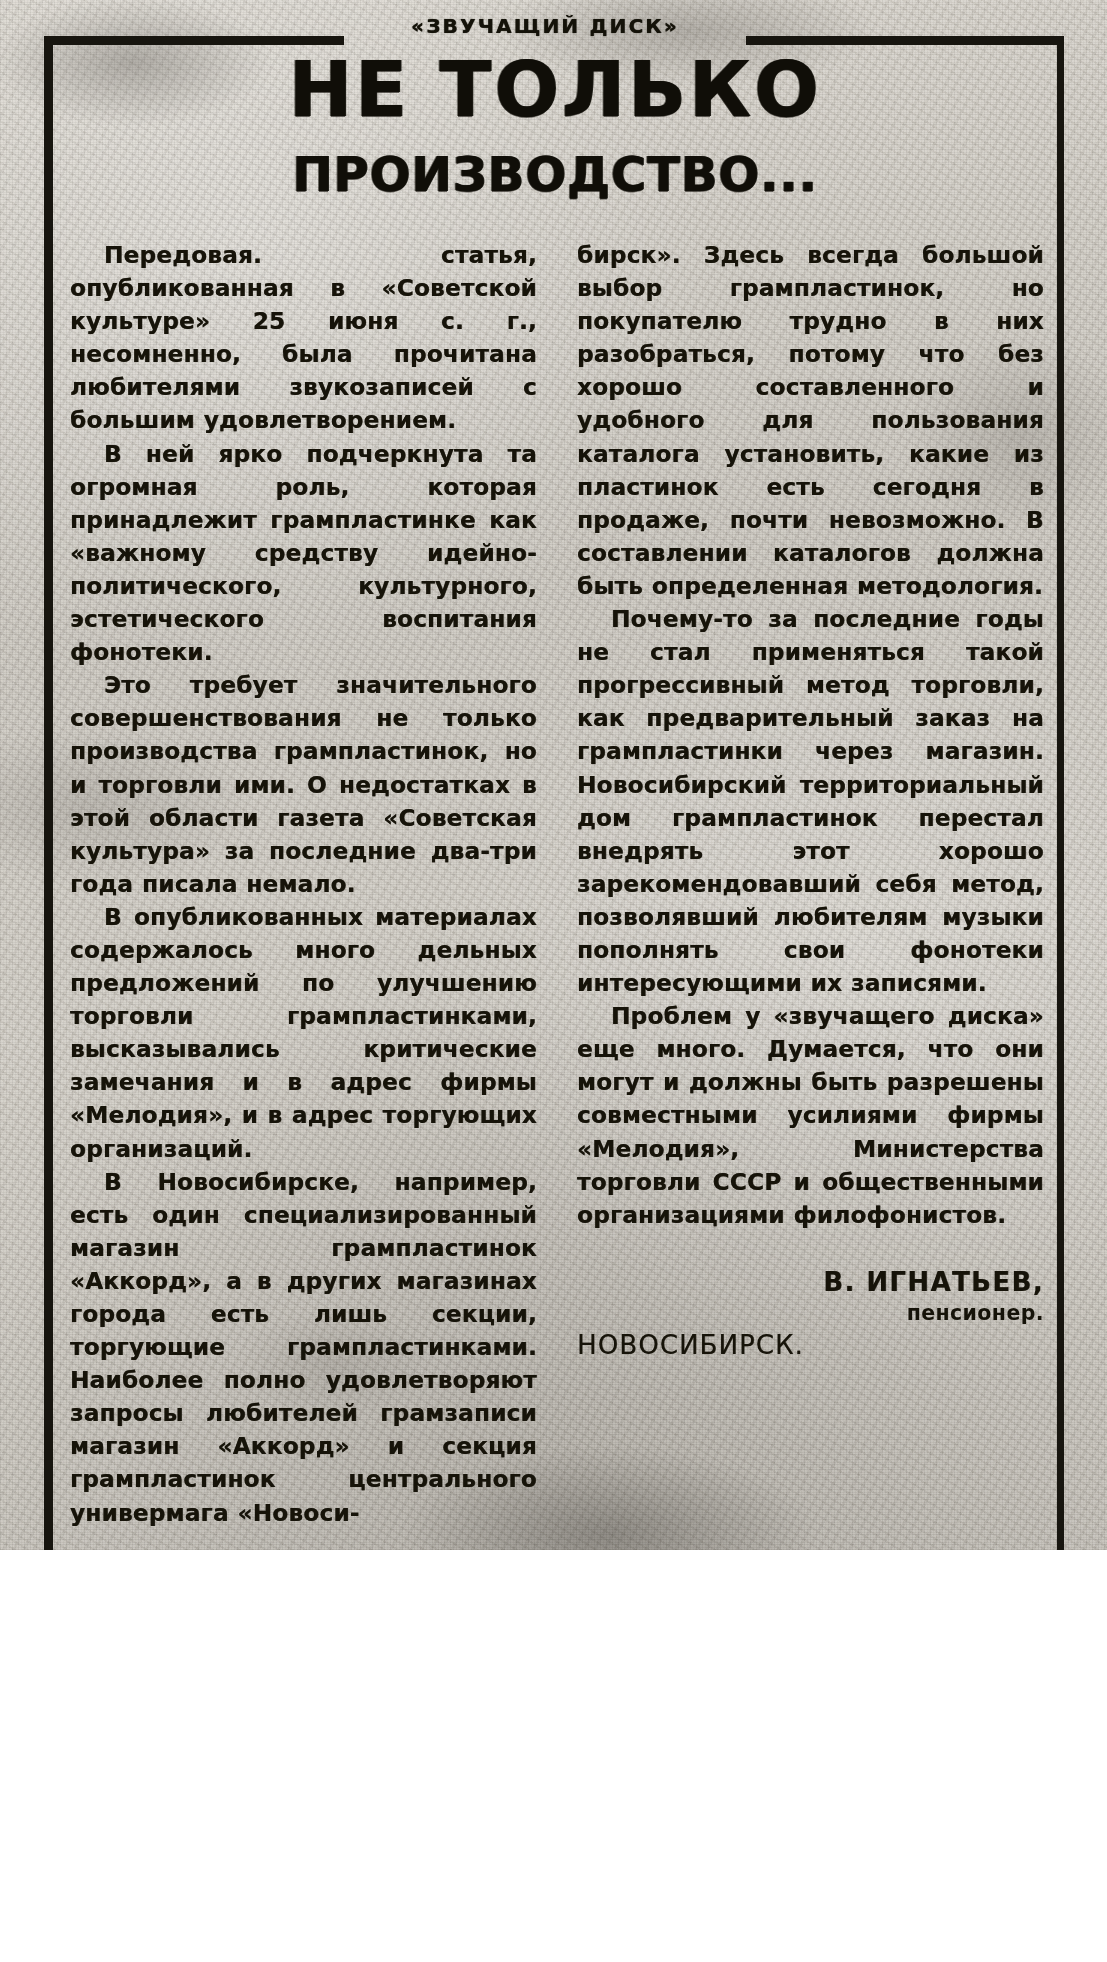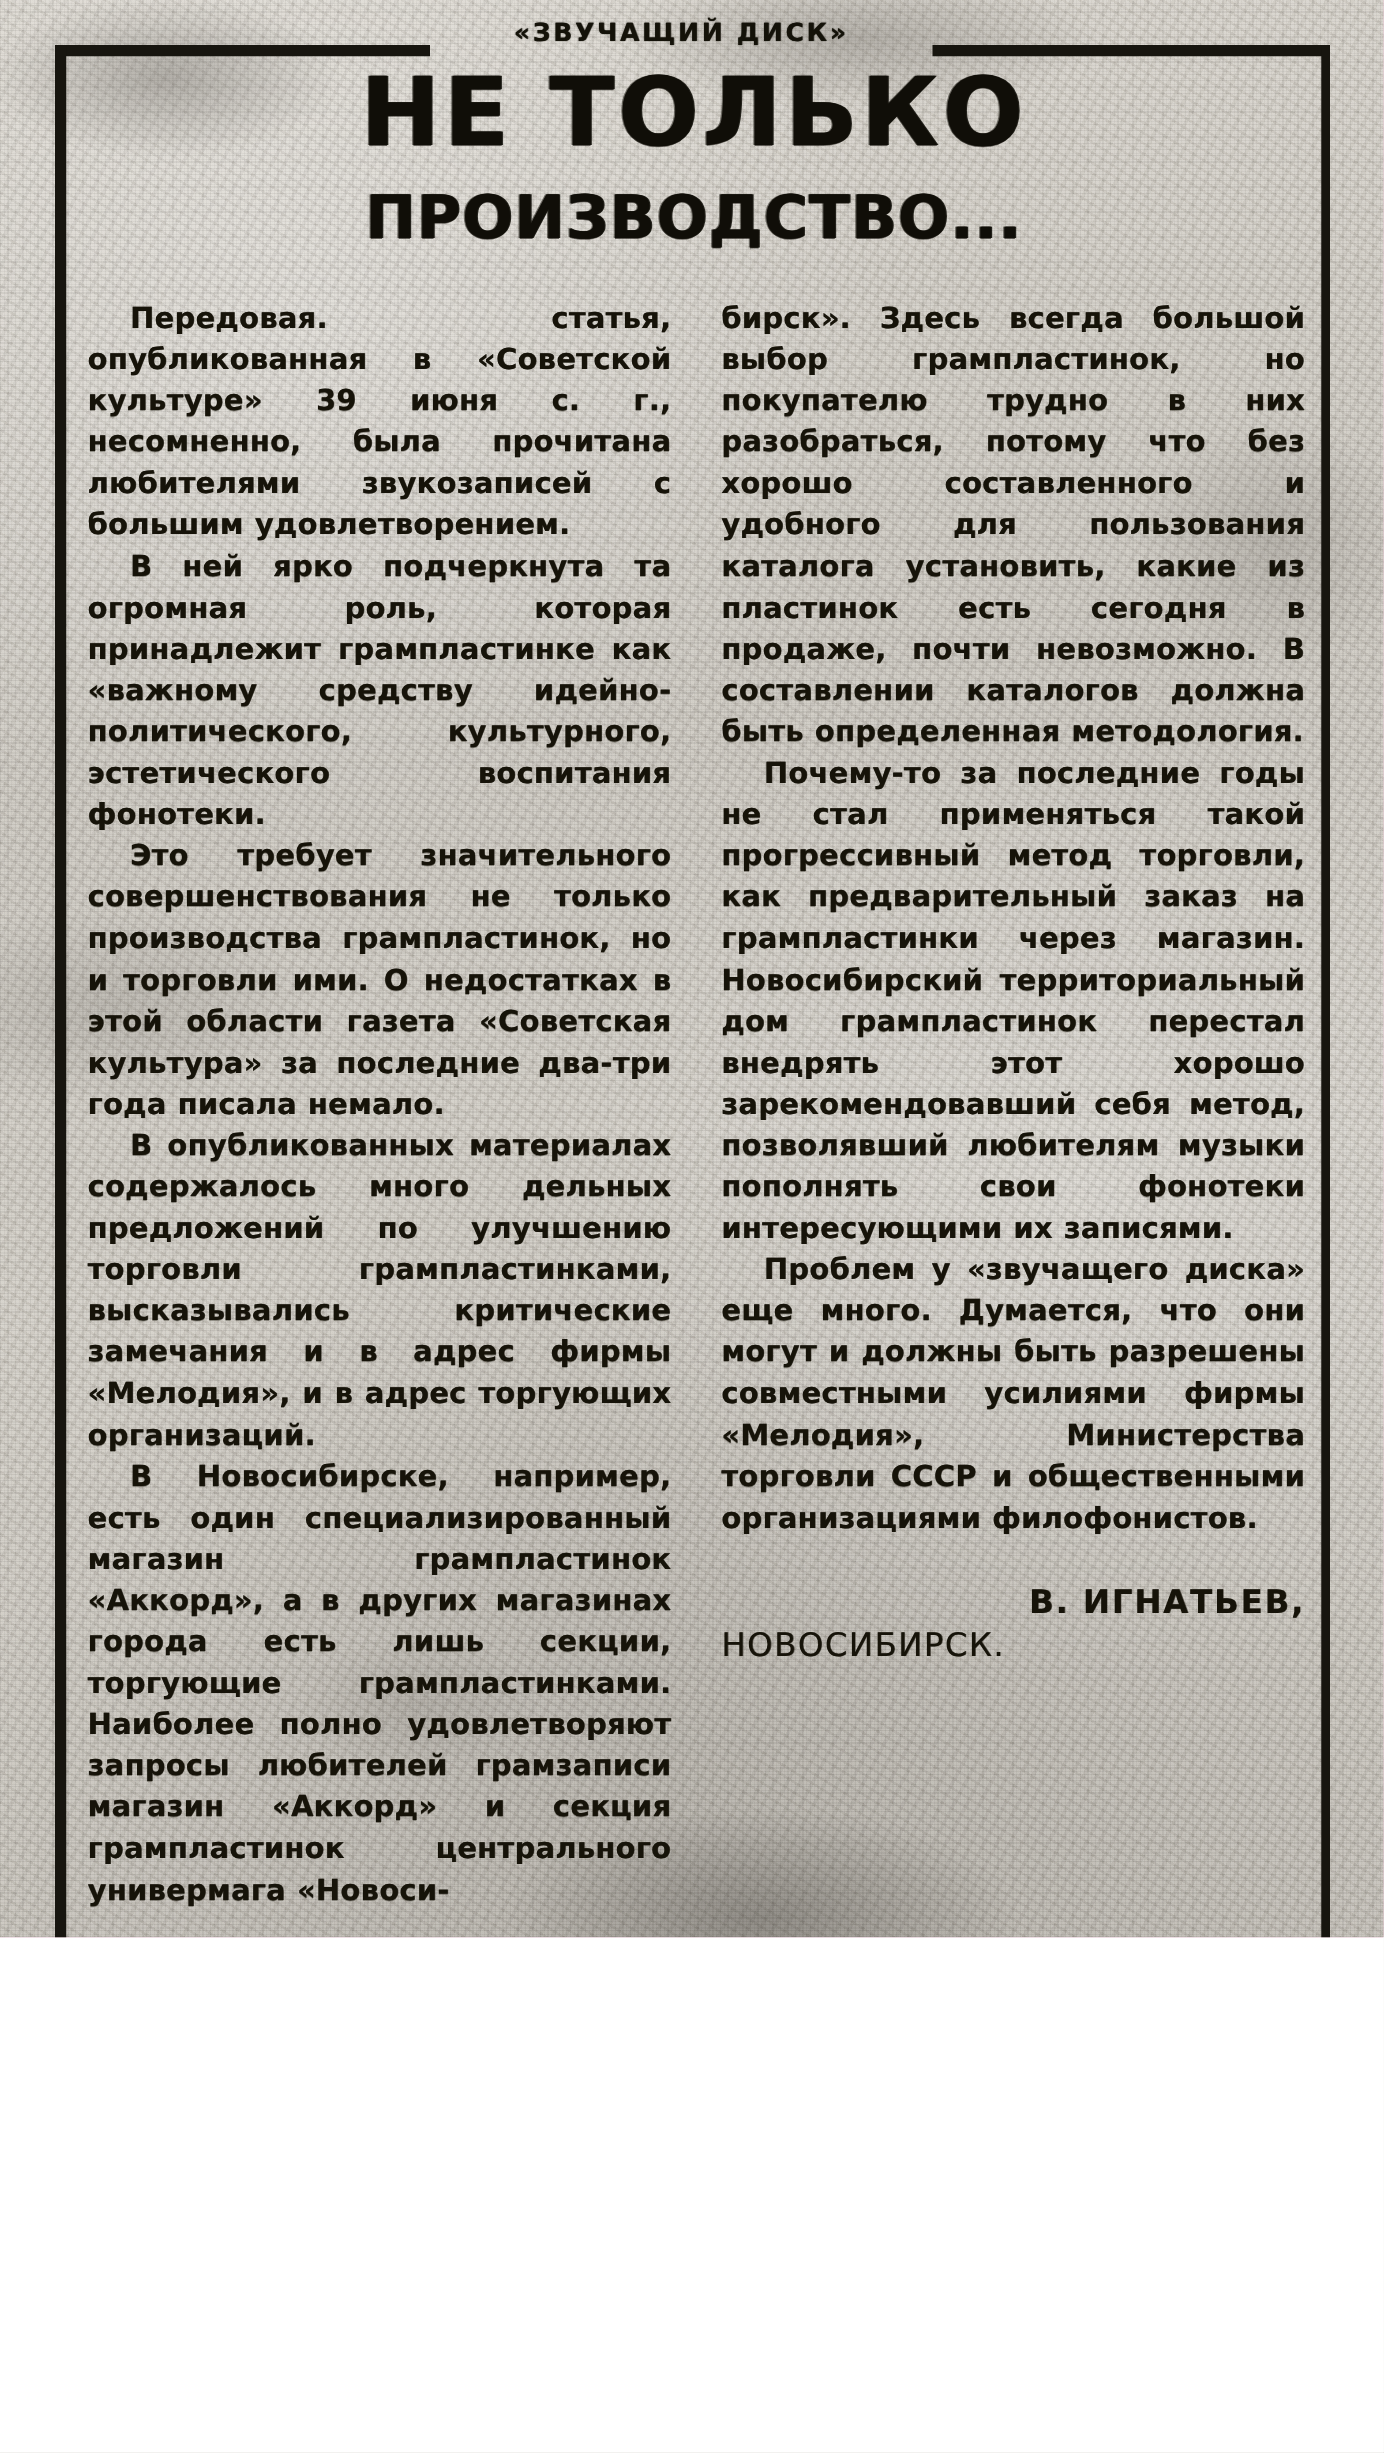--- a/index.html
+++ b/index.html
@@ -209,34 +209,35 @@
   <div id="article-frame"></div>
 
   <div id="headline">
     <span class="headline-line l1">НЕ ТОЛЬКО</span>
     <span class="headline-line l2">ПРОИЗВОДСТВО...</span>
   </div>
 
   <div id="columns">
 
     <div class="column" id="column-left">
-      <p class="para">Передовая. статья, опубликованная в «Советской культуре» 39 июня с. г., несомненно, была прочитана любителями звукозаписей с большим удовлетворением.</p>
+      <p class="para">Передовая. статья, опубликованная в «Советской культуре» 25 июня с. г., несомненно, была прочитана любителями звукозаписей с большим удовлетворением.</p>
       <p class="para">В ней ярко подчеркнута та огромная роль, которая принадлежит грампластинке как «важному средству идейно-политического, культурного, эстетического воспитания фонотеки.</p>
       <p class="para">Это требует значительного совершенствования не только производства грампластинок, но и торговли ими. О недостатках в этой области газета «Советская культура» за последние два-три года писала немало.</p>
       <p class="para">В опубликованных материалах содержалось много дельных предложений по улучшению торговли грампластинками, высказывались критические замечания и в адрес фирмы «Мелодия», и в адрес торгующих организаций.</p>
       <p class="para">В Новосибирске, например, есть один специализированный магазин грампластинок «Аккорд», а в других магазинах города есть лишь секции, торгующие грампластинками. Наиболее полно удовлетворяют запросы любителей грамзаписи магазин «Аккорд» и секция грампластинок центрального универмага «Новоси-</p>
     </div>
 
     <div class="column" id="column-right">
       <p class="para no-indent">бирск». Здесь всегда большой выбор грампластинок, но покупателю трудно в них разобраться, потому что без хорошо составленного и удобного для пользования каталога установить, какие из пластинок есть сегодня в продаже, почти невозможно. В составлении каталогов должна быть определенная методология.</p>
       <p class="para">Почему-то за последние годы не стал применяться такой прогрессивный метод торговли, как предварительный заказ на грампластинки через магазин. Новосибирский территориальный дом грампластинок перестал внедрять этот хорошо зарекомендовавший себя метод, позволявший любителям музыки пополнять свои фонотеки интересующими их записями.</p>
       <p class="para">Проблем у «звучащего диска» еще много. Думается, что они могут и должны быть разрешены совместными усилиями фирмы «Мелодия», Министерства торговли СССР и общественными организациями филофонистов.</p>
 
       <div id="signature">
         <div id="sign-author">В. ИГНАТЬЕВ,</div>
+        <div id="sign-role">пенсионер.</div>
         <div id="sign-city">НОВОСИБИРСК.</div>
       </div>
     </div>
 
   </div>
 
   <div id="ink-noise"></div>
 </div>
 
 </body></html>

